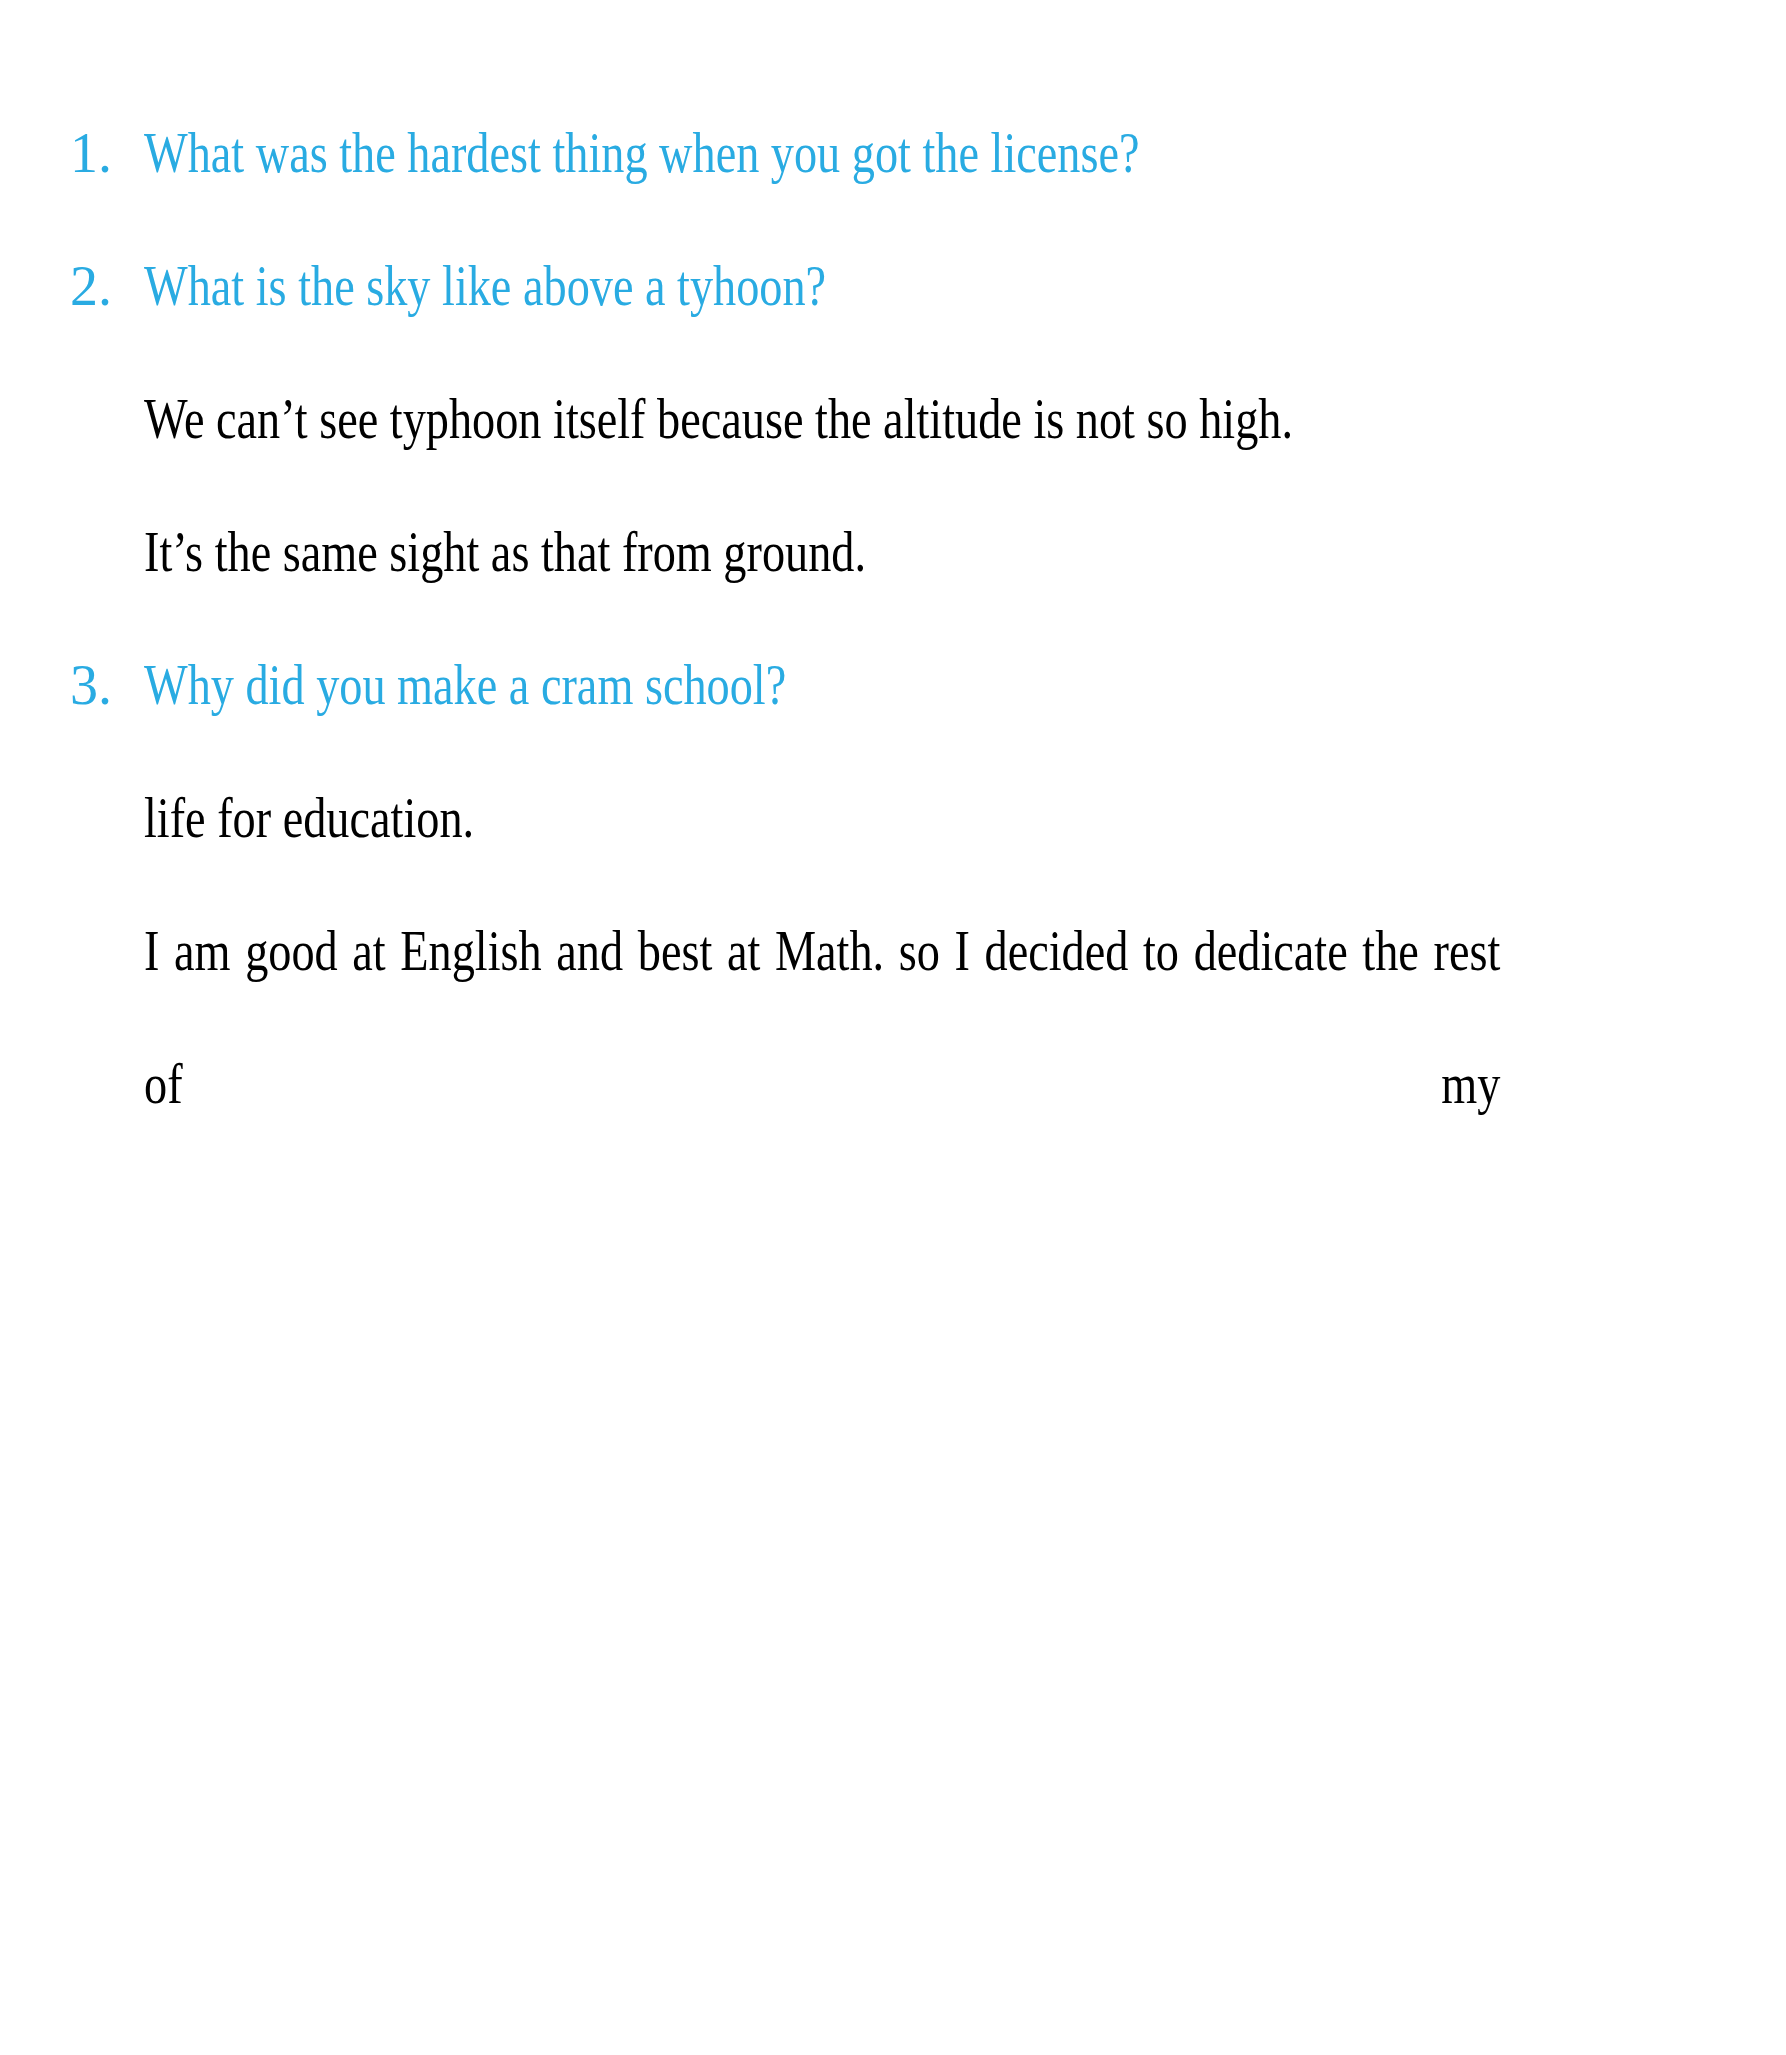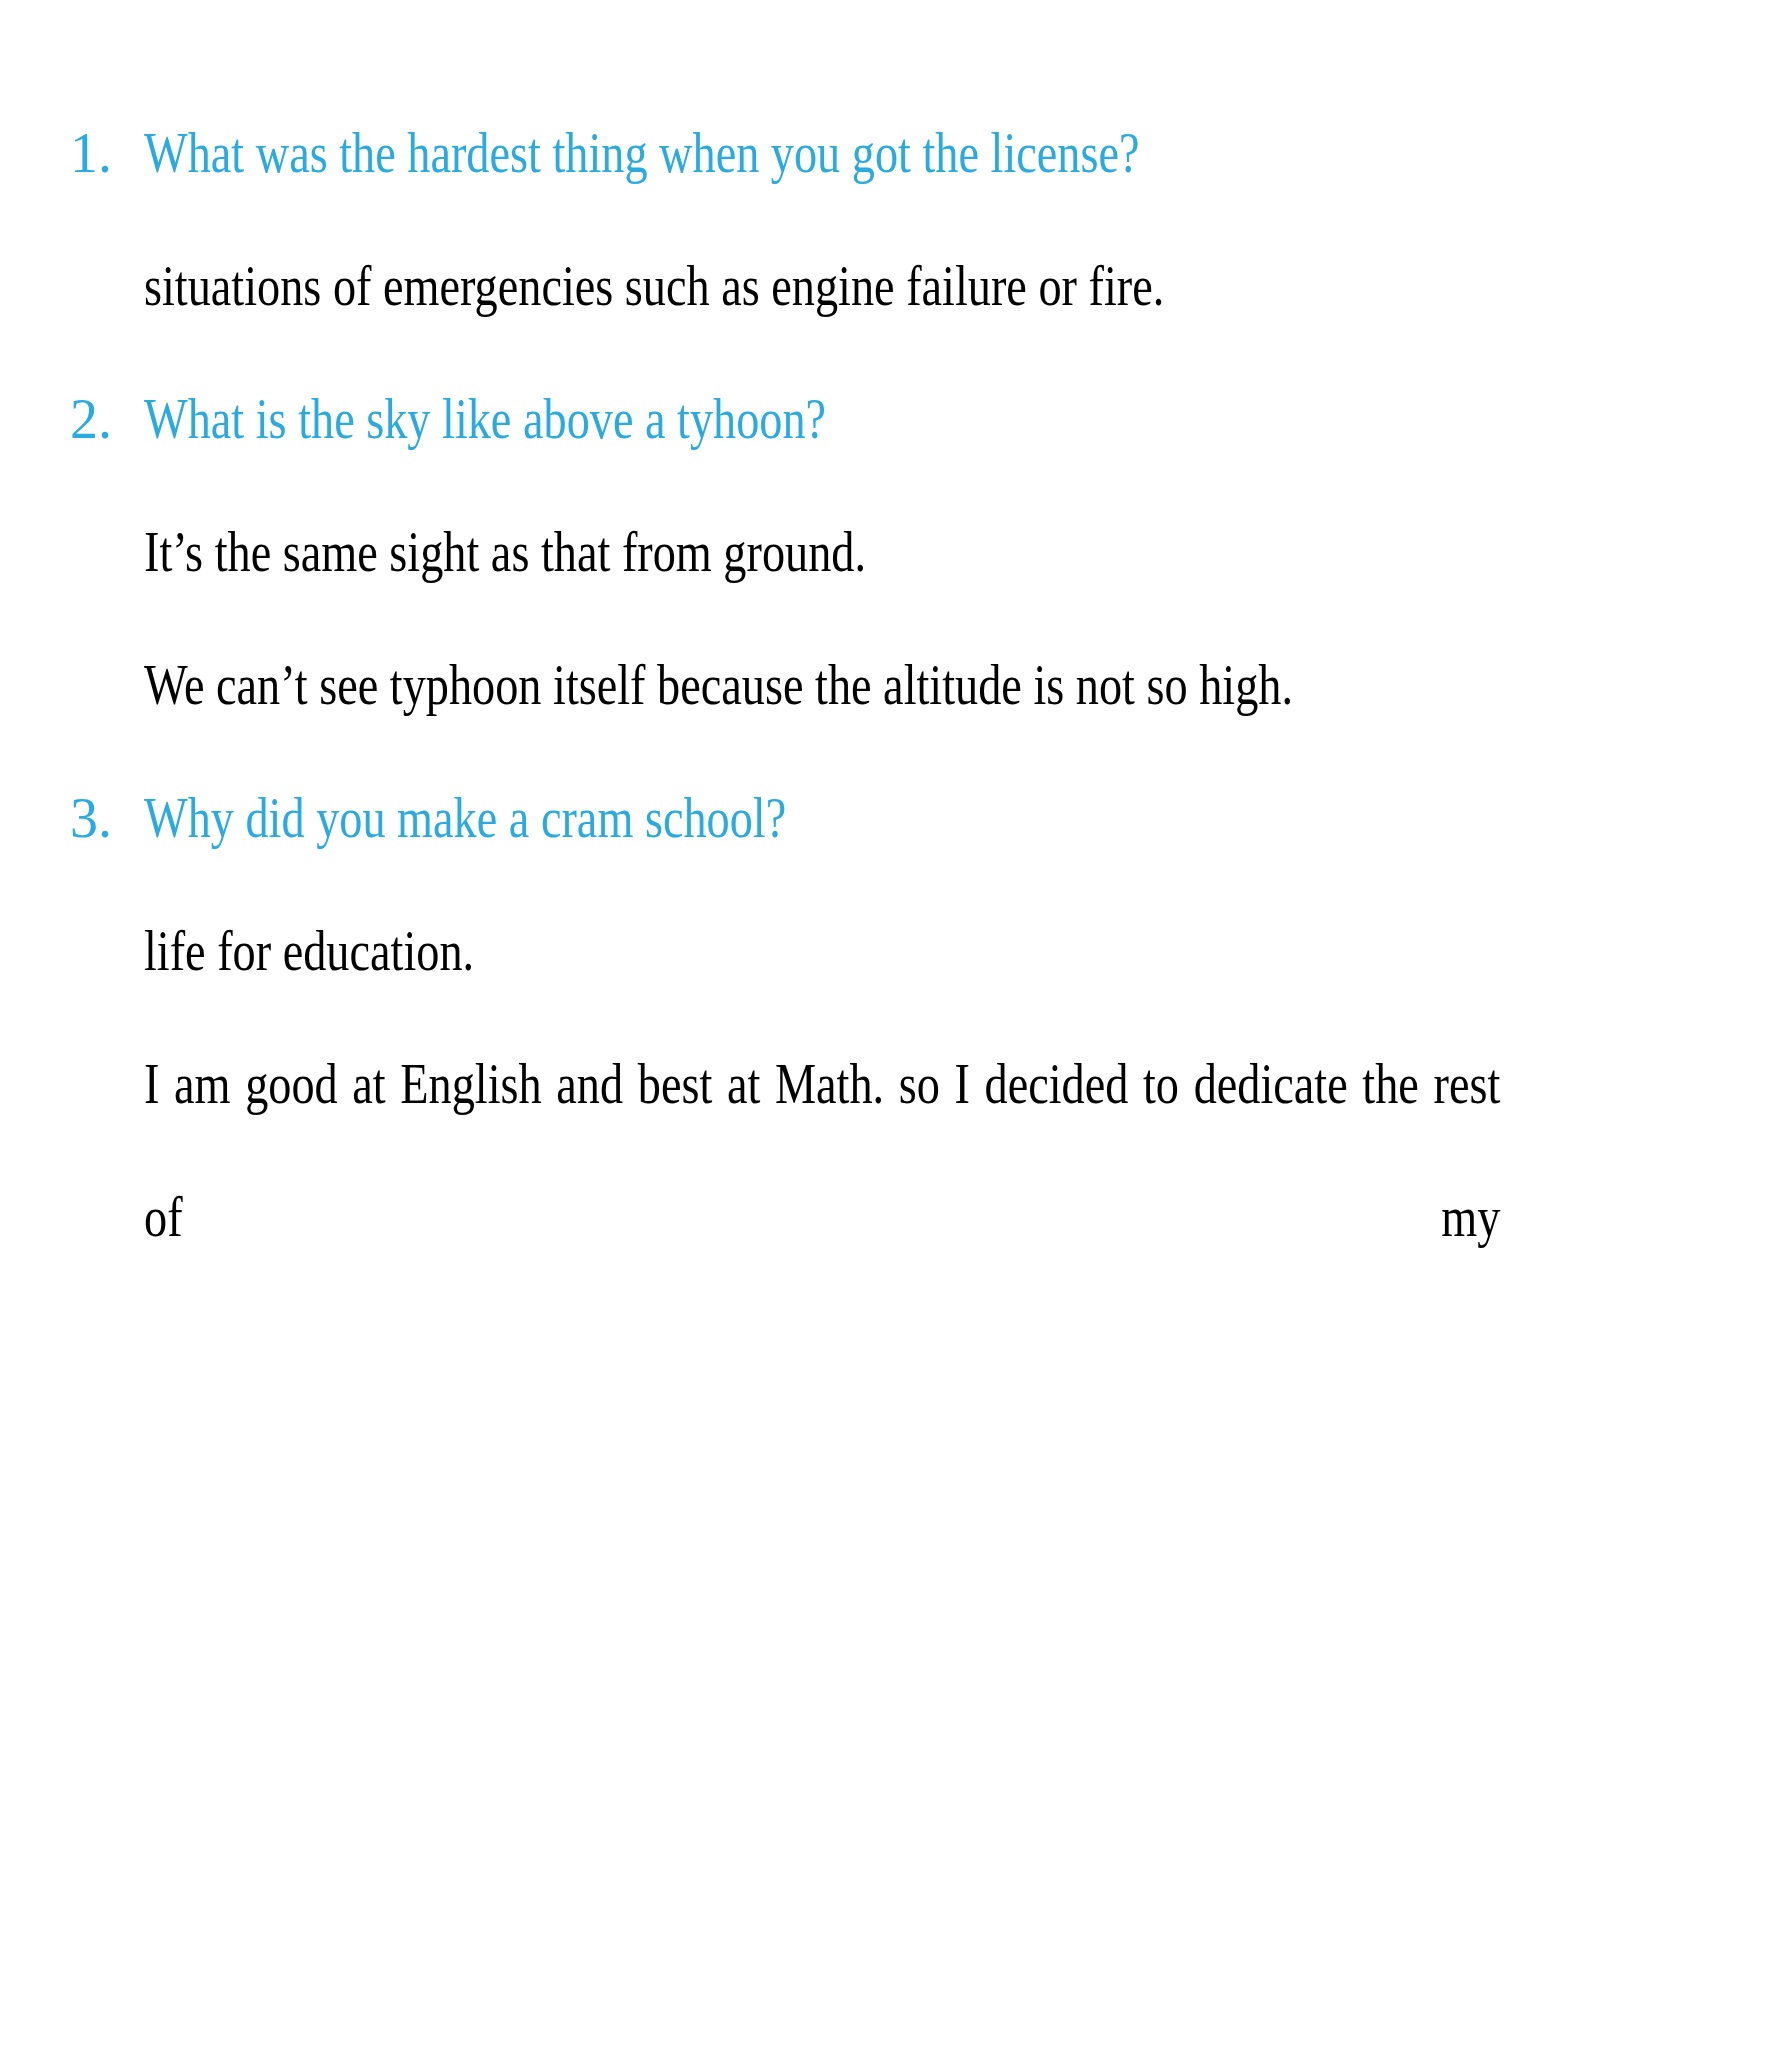--- a/index.html
+++ b/index.html
@@ -52,36 +52,32 @@
 </style>
 </head>
 <body>
 
 <div class="page">
 
   <div class="row">
     <span class="num blue">1.</span>
     <span class="text blue">What was the hardest thing when you got the license?</span>
   </div>
-  <div class="row">
-    <span class="num"></span>
-    <span class="text">situations of emergencies such as engine failure or fire.</span>
-  </div>
 
   <div class="row">
     <span class="num blue">2.</span>
     <span class="text blue">What is the sky like above a tyhoon?</span>
   </div>
   <div class="row">
     <span class="num"></span>
-    <span class="text">It’s the same sight as that from ground.</span>
+    <span class="text">We can’t see typhoon itself because the altitude is not so high.</span>
   </div>
   <div class="row">
     <span class="num"></span>
-    <span class="text">We can’t see typhoon itself because the altitude is not so high.</span>
+    <span class="text">It’s the same sight as that from ground.</span>
   </div>
 
   <div class="row">
     <span class="num blue">3.</span>
     <span class="text blue">Why did you make a cram school?</span>
   </div>
   <div class="row">
     <span class="num"></span>
     <span class="text">life for education.</span>
   </div>

